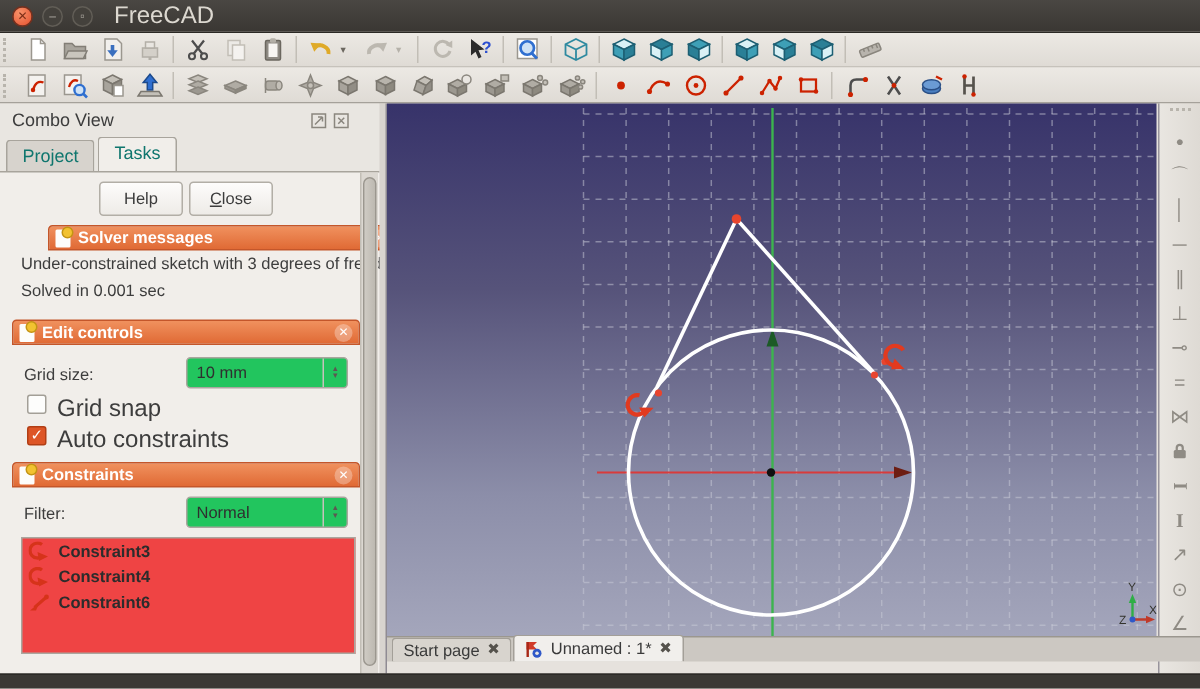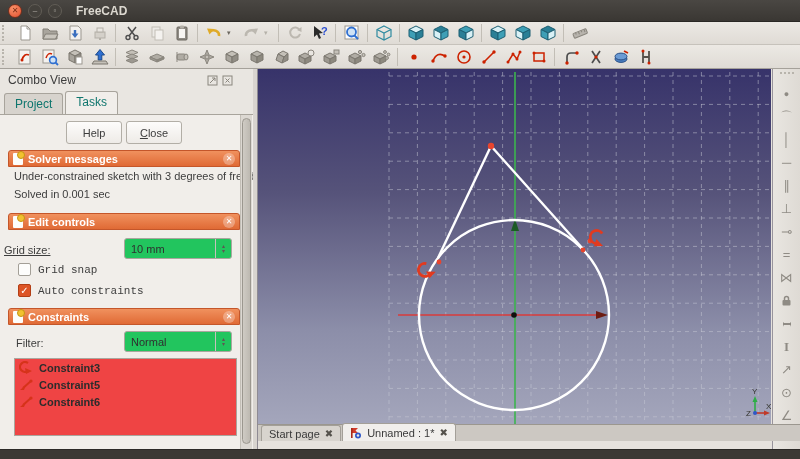--- a/index.html
+++ b/index.html
@@ -6,21 +6,21 @@
   body{width:800px;height:459px;position:relative;overflow:hidden;
        font-family:"Liberation Sans","DejaVu Sans",sans-serif;background:#e6e2dd;font-size:11px;color:#3a3a3a;}
   .abs{position:absolute;}
   
   .titlebar{left:0;top:0;width:800px;height:22px;background:linear-gradient(#4a4743,#3a3733);
             border-bottom:1px solid #2a2824;display:flex;align-items:center;box-sizing:border-box;}
   .winbtn{width:14px;height:14px;border-radius:50%;margin-left:6px;box-sizing:border-box;display:flex;
           align-items:center;justify-content:center;font-size:8px;line-height:8px;}
   .winbtn.close{background:radial-gradient(circle at 35% 30%,#f8926a,#e4502e);border:1px solid #74301e;color:#7c2d16;margin-left:8px;}
   .winbtn.minmax{background:#44413c;border:1px solid #615d56;color:#b5b1a9;}
-  .wintitle{color:#dcd8d0;font-weight:bold;font-size:12px;margin-left:14px;}
+  .wintitle{color:#dcd8d0;font-weight:normal;font-size:16px;margin-left:14px;}
   
   .toolbar{left:0;width:800px;background:linear-gradient(#ece9e4,#dfdbd5);display:flex;align-items:center;box-sizing:border-box;}
   .tb1{top:22px;height:23px;border-bottom:1px solid #c6c2bb;}
   .tb2{top:45px;height:24px;border-bottom:1px solid #a5a19a;}
   .tbh{width:5px;height:16px;border-left:2px dotted #b8b4ac;margin:0 3px 0 2px;}
   .tbtn{width:25px;height:21px;display:flex;align-items:center;justify-content:center;flex:none;}
   .tbtn.narrow{width:12px;}
   .sep{width:1px;height:18px;background:#c2beb6;margin:0 3px;flex:none;}
   .ic{width:18px;height:18px;display:block;}
   .ddarrow{font-size:7px;color:#6b675f;width:10px;text-align:left;}
@@ -51,21 +51,21 @@
   .sec-page i{position:absolute;right:-2px;top:-2px;width:6px;height:6px;border-radius:50%;background:#f2c230;border:1px solid #c49414;}
   .collapse{width:12px;height:12px;border-radius:50%;background:rgba(255,255,255,.3);color:#fff;
             font-size:8px;line-height:12px;text-align:center;flex:none;}
   .ptext{position:absolute;left:14px;font-size:11px;color:#3d3d3d;}
   .combosel{position:absolute;left:124px;width:108px;height:21px;background:#22c55e;border:1px solid #aaa69e;
             border-radius:3px;box-sizing:border-box;display:flex;align-items:center;padding-left:6px;font-size:11px;color:#2f2f2f;}
   .combosel .fill{flex:1;}
   .cb{position:absolute;width:13px;height:13px;border:1px solid #a39f97;border-radius:2px;background:#fdfdfc;
       box-sizing:border-box;color:#fff;font-size:10px;line-height:11px;text-align:center;}
   .cb.checked{background:#dd5526;border-color:#b23e15;}
-  .cblabel{position:absolute;font-size:11px;color:#3d3d3d;font-family:Liberation Mono, monospace;}
+  .cblabel{position:absolute;font-size:16px;color:#3d3d3d;}
   .clist{position:absolute;left:14px;top:358px;width:223px;height:78px;background:#ef4444;border:1px solid #aaa69e;box-sizing:border-box;overflow:hidden;font-weight:bold;}
   .citem{height:17px;display:flex;align-items:center;gap:6px;padding-left:4px;}
   .citem .nm{font-size:11px;color:#2c2c2c;}
   .cicon{width:14px;height:14px;flex:none;display:block;}
   .pscroll{left:240px;top:115px;width:12px;height:334px;background:#dcd8d2;border-left:1px solid #c2beb6;box-sizing:border-box;}
   .pthumb{position:absolute;left:1px;top:3px;width:9px;height:326px;background:linear-gradient(90deg,#cfcbc4,#bdb9b1);
           border:1px solid #9b978f;border-radius:5px;box-sizing:border-box;}
   .splitter{left:253px;top:69px;width:5px;height:380px;background:#d8d4cf;border-right:1px solid #8f8b93;box-sizing:border-box;}
   
   .viewport{left:258px;top:69px;width:513px;height:363px;
@@ -455,38 +455,38 @@
 </div>
 <div class="abs pcontent"></div>
 
 <div class="abs mbtn" style="left:66px;top:121px;">
     <span>Help</span>
   </div>
 <div class="abs mbtn ul" style="left:126px;top:121px;">
     <span>Close</span>
   </div>
 
-<div class="sechdr" style="top:150px;">
+<div class="sechdr" style="top:150px;margin-left:24px;">
   <span class="sec-page">
       <i></i>
     </span>
   <span class="t">Solver messages</span>
   <span class="collapse">✕</span>
 </div>
 <div class="ptext" style="top:170px;">Under-constrained sketch with 3 degrees of freedom</div>
 <div class="ptext" style="top:188px;">Solved in 0.001 sec</div>
 
 <div class="sechdr" style="top:213px;">
   <span class="sec-page">
       <i></i>
     </span>
   <span class="t">Edit controls</span>
   <span class="collapse">✕</span>
 </div>
-<div class="ptext" style="left:4px;top:244px;text-decoration:underline;">Grid size:</div>
+<div class="ptext" style="left:16px;top:244px;">Grid size:</div>
 <div class="combosel" style="top:238px;">
   <span class="fill">10 mm</span>
   <span class="spin">
       <span>▴</span>
       <span>▾</span>
     </span>
 </div>
 <span class="cb" style="left:18px;top:263px;"></span>
 <span class="cblabel" style="left:38px;top:264px;">Grid snap</span>
 <span class="cb checked" style="left:18px;top:284px;">✓</span>
@@ -510,25 +510,24 @@
 <div class="abs clist">
   <div class="citem">
     <svg class="cicon" viewBox="0 0 14 14">
         <path d="M9,2 A5,5 0 1 0 9,10" fill="none" stroke="#d6331a" stroke-width="2.2"></path>
         <polygon points="6,7 13,10 7,13" fill="#d6331a"></polygon>
       </svg>
     <span class="nm">Constraint3</span>
     </div>
   <div class="citem">
     <svg class="cicon" viewBox="0 0 14 14">
-        <path d="M12 3L4 10" stroke="#d6331a" stroke-width="2"></path>
-        <polygon points="1,12 7,7 5,12" fill="#d6331a"></polygon>
-        <circle cx="12" cy="3" r="1.6" fill="#d6331a"></circle>
-      </svg>
-    <span class="nm">Constraint5</span>
+        <path d="M9,2 A5,5 0 1 0 9,10" fill="none" stroke="#d6331a" stroke-width="2.2"></path>
+        <polygon points="6,7 13,10 7,13" fill="#d6331a"></polygon>
+      </svg>
+    <span class="nm">Constraint4</span>
     </div>
   <div class="citem">
     <svg class="cicon" viewBox="0 0 14 14">
         <path d="M12 3L4 10" stroke="#d6331a" stroke-width="2"></path>
         <polygon points="1,12 7,7 5,12" fill="#d6331a"></polygon>
         <circle cx="12" cy="3" r="1.6" fill="#d6331a"></circle>
       </svg>
     <span class="nm">Constraint6</span>
     </div>
 </div>

